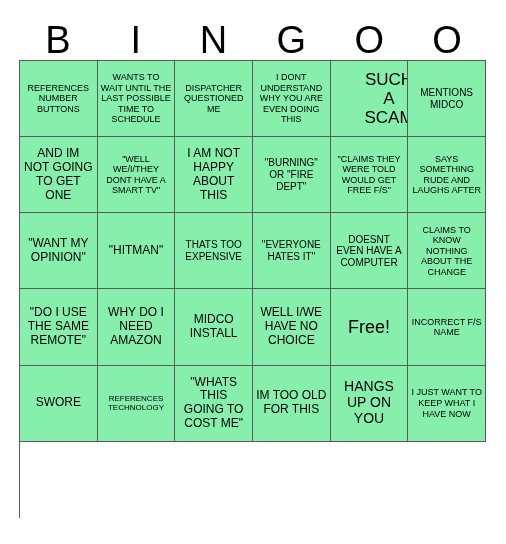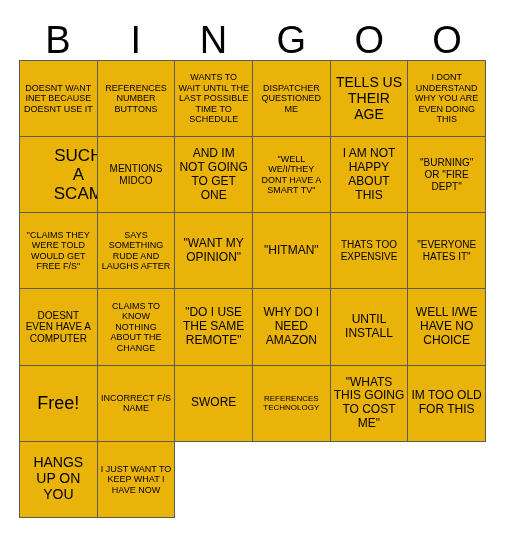--- a/index.html
+++ b/index.html
@@ -64,21 +64,21 @@
   .cell {
     box-sizing: border-box;
     border-right: 1px solid #5a5a5a;
     border-bottom: 1px solid #5a5a5a;
     display: flex;
     align-items: center;
     justify-content: center;
     text-align: center;
     padding: 2px 3px;
     overflow: hidden;
-    background: #eab308;
+    background: #86efac;
   }
 
   .cell-text {
     display: block;
     width: 100%;
     line-height: 1.12;
     word-wrap: break-word;
     hyphens: none;
   }
 
@@ -100,33 +100,27 @@
       <div class="header-cell">B</div>
       <div class="header-cell">I</div>
       <div class="header-cell">N</div>
       <div class="header-cell">G</div>
       <div class="header-cell">O</div>
       <div class="header-cell">O</div>
     </div>
 
   <div class="grid">
       <div class="cell fs-s">
-        <span class="cell-text">DOESNT WANT INET BECAUSE DOESNT USE IT</span>
-      </div>
-      <div class="cell fs-s">
         <span class="cell-text">REFERENCES NUMBER BUTTONS</span>
       </div>
       <div class="cell fs-s">
         <span class="cell-text">WANTS TO WAIT UNTIL THE LAST POSSIBLE TIME TO SCHEDULE</span>
       </div>
       <div class="cell fs-s">
         <span class="cell-text">DISPATCHER QUESTIONED ME</span>
-      </div>
-      <div class="cell fs-xl">
-        <span class="cell-text">TELLS US THEIR AGE</span>
       </div>
       <div class="cell fs-s">
         <span class="cell-text">I DONT UNDERSTAND WHY YOU ARE EVEN DOING THIS</span>
       </div>
       <div class="cell fs-xxl">
         <span class="cell-text">SUCH A SCAM</span>
       </div>
       <div class="cell fs-m">
         <span class="cell-text">MENTIONS MIDCO</span>
       </div>
@@ -166,21 +160,21 @@
       <div class="cell fs-s">
         <span class="cell-text">CLAIMS TO KNOW NOTHING ABOUT THE CHANGE</span>
       </div>
       <div class="cell fs-l">
         <span class="cell-text">"DO I USE THE SAME REMOTE"</span>
       </div>
       <div class="cell fs-l">
         <span class="cell-text">WHY DO I NEED AMAZON</span>
       </div>
       <div class="cell fs-l">
-        <span class="cell-text">UNTIL INSTALL</span>
+        <span class="cell-text">MIDCO INSTALL</span>
       </div>
       <div class="cell fs-l">
         <span class="cell-text">WELL I/WE HAVE NO CHOICE</span>
       </div>
       <div class="cell fs-free">
         <span class="cell-text">Free!</span>
       </div>
       <div class="cell fs-s">
         <span class="cell-text">INCORRECT F/S NAME</span>
       </div>

